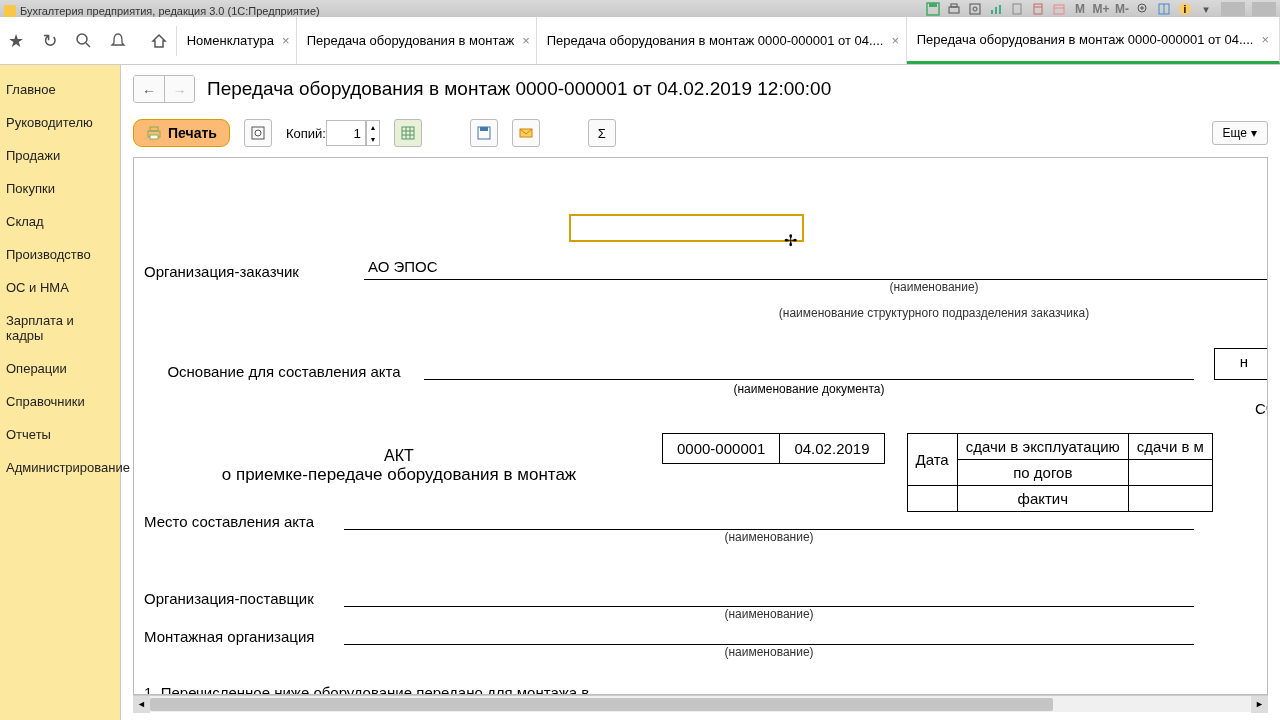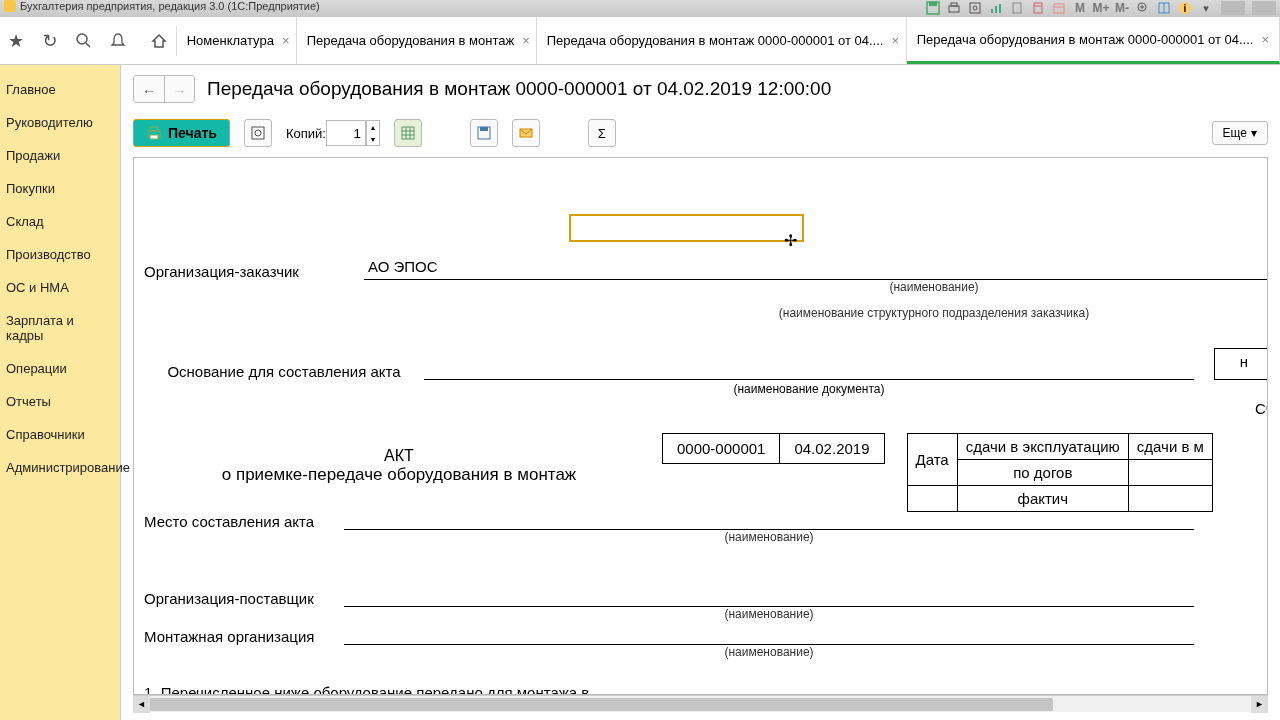--- a/index.html
+++ b/index.html
@@ -1,19 +1,19 @@
 <!DOCTYPE html>
 <html><head>
 <meta charset="utf-8">
 <style>
 * { margin: 0; padding: 0; box-sizing: border-box; font-family: Arial, sans-serif; }
 body { background: #fff; width: 1280px; height: 720px; overflow: hidden; position: relative; }
 
 
-.titlebar { height: 17px; background: linear-gradient(#d9d9d9, #c8c8c8); display: flex; align-items: flex-start; padding: 0 4px; font-size: 11px; }
+.titlebar { height: 17px; background: linear-gradient(#d9d9d9, #c8c8c8); display: flex; align-items: flex-end; padding: 0 4px; font-size: 11px; }
 .titlebar-icon { width: 12px; height: 12px; background: #f8c845; border-radius: 2px; margin-right: 4px; }
 .titlebar-text { flex: 1; color: #333; }
 .titlebar-tools { display: flex; gap: 5px; align-items: center; }
 .tb-tool { width: 16px; height: 16px; display: flex; align-items: center; justify-content: center; font-size: 11px; color: #555; cursor: pointer; }
 .tb-m { font-weight: bold; color: #777; font-size: 12px; }
 .win-btn { width: 24px; height: 14px; background: #bbb; cursor: pointer; margin-left: 2px; }
 
 
 .toprow { height: 48px; display: flex; align-items: center; border-bottom: 1px solid #ccc; }
 .toprow-left { display: flex; align-items: center; padding: 0 6px; gap: 14px; width: 150px; }
@@ -33,21 +33,21 @@
 
 
 .hdr { display: flex; align-items: center; padding: 10px 12px; gap: 12px; }
 .nav-btns { display: flex; border: 1px solid #bbb; border-radius: 3px; overflow: hidden; }
 .nav-btn { width: 30px; height: 26px; display: flex; align-items: center; justify-content: center; font-size: 14px; color: #555; cursor: pointer; background: #fafafa; }
 .nav-btn + .nav-btn { border-left: 1px solid #bbb; }
 .page-title { font-size: 19px; font-weight: normal; }
 
 
 .actbar { display: flex; align-items: center; padding: 6px 12px 10px 12px; gap: 14px; }
-.print-btn { background: #14b8a6; border: 1px solid #d4a000; border-radius: 3px; padding: 5px 12px; font-size: 14px; font-weight: bold; display: flex; align-items: center; gap: 6px; cursor: pointer; }
+.print-btn { background: #fdba74; border: 1px solid #d4a000; border-radius: 9px; padding: 5px 12px; font-size: 14px; font-weight: bold; display: flex; align-items: center; gap: 6px; cursor: pointer; }
 .act-btn { width: 28px; height: 28px; border: 1px solid #bbb; border-radius: 3px; display: flex; align-items: center; justify-content: center; background: #fafafa; cursor: pointer; font-size: 13px; }
 .copies { display: flex; align-items: center; font-size: 13px; }
 .copies-input { width: 40px; height: 26px; border: 1px solid #bbb; text-align: right; padding-right: 4px; }
 .copies-spin { width: 14px; height: 26px; border: 1px solid #bbb; display: flex; flex-direction: column; }
 .copies-spin div { flex: 1; display: flex; align-items: center; justify-content: center; font-size: 7px; cursor: pointer; }
 .more-btn { margin-left: auto; border: 1px solid #bbb; border-radius: 3px; padding: 4px 10px; font-size: 12px; background: #fafafa; cursor: pointer; display: flex; align-items: center; gap: 4px; }
 
 
 .docwrap { flex: 1; border: 1px solid #bbb; margin: 0 12px 0 12px; overflow: hidden; position: relative; background: #fff; }
 .doc { padding: 8px 10px; font-size: 15px; color: #000; position: relative; width: 1380px; }
@@ -211,22 +211,22 @@
   <div class="sidebar">
     <div class="sb-item">Главное</div>
     <div class="sb-item">Руководителю</div>
     <div class="sb-item">Продажи</div>
     <div class="sb-item">Покупки</div>
     <div class="sb-item">Склад</div>
     <div class="sb-item">Производство</div>
     <div class="sb-item">ОС и НМА</div>
     <div class="sb-item">Зарплата и кадры</div>
     <div class="sb-item">Операции</div>
+    <div class="sb-item">Справочники</div>
     <div class="sb-item">Отчеты</div>
-    <div class="sb-item">Справочники</div>
     <div class="sb-item">Администрирование</div>
   </div>
 
   <div class="content">
     <div class="hdr">
       <div class="nav-btns">
         <div class="nav-btn">←</div>
         <div class="nav-btn" style="color:#bbb">→</div>
       </div>
       <div class="page-title">Передача оборудования в монтаж 0000-000001 от 04.02.2019 12:00:00</div>

